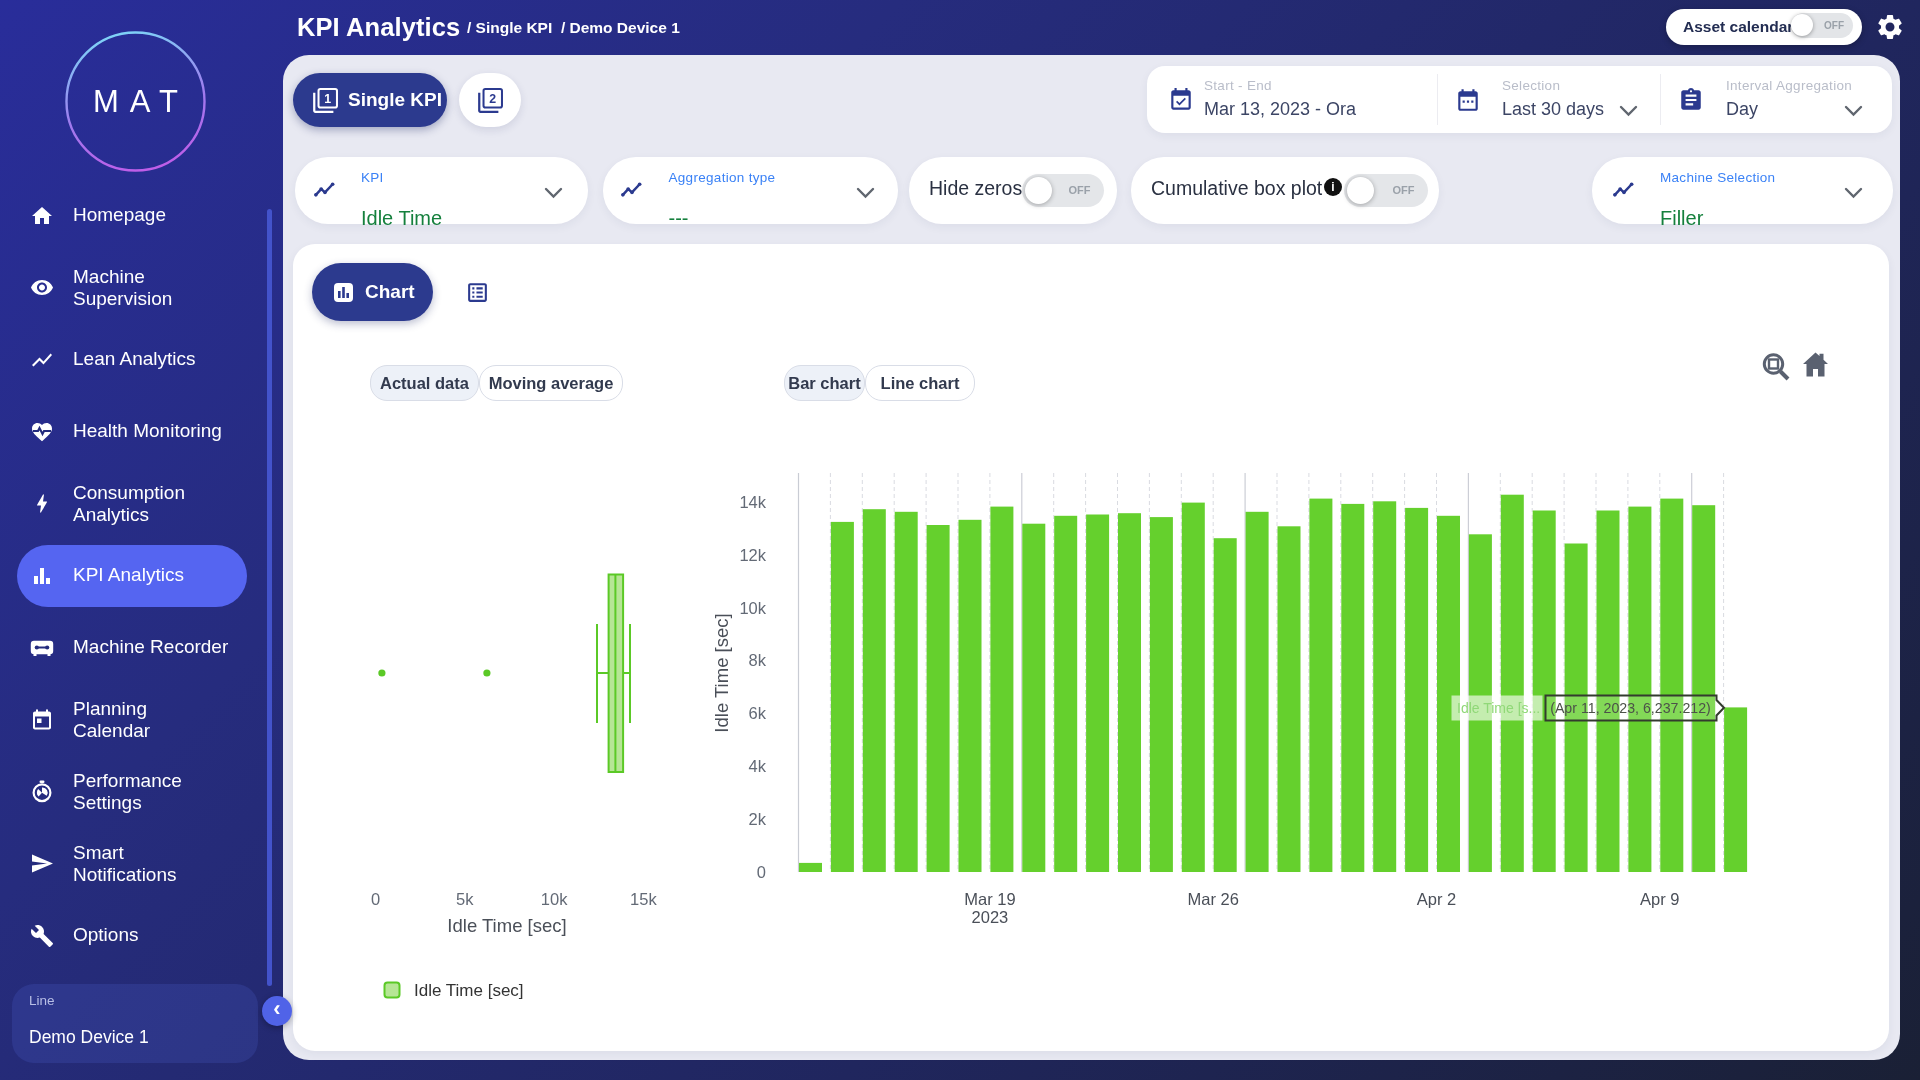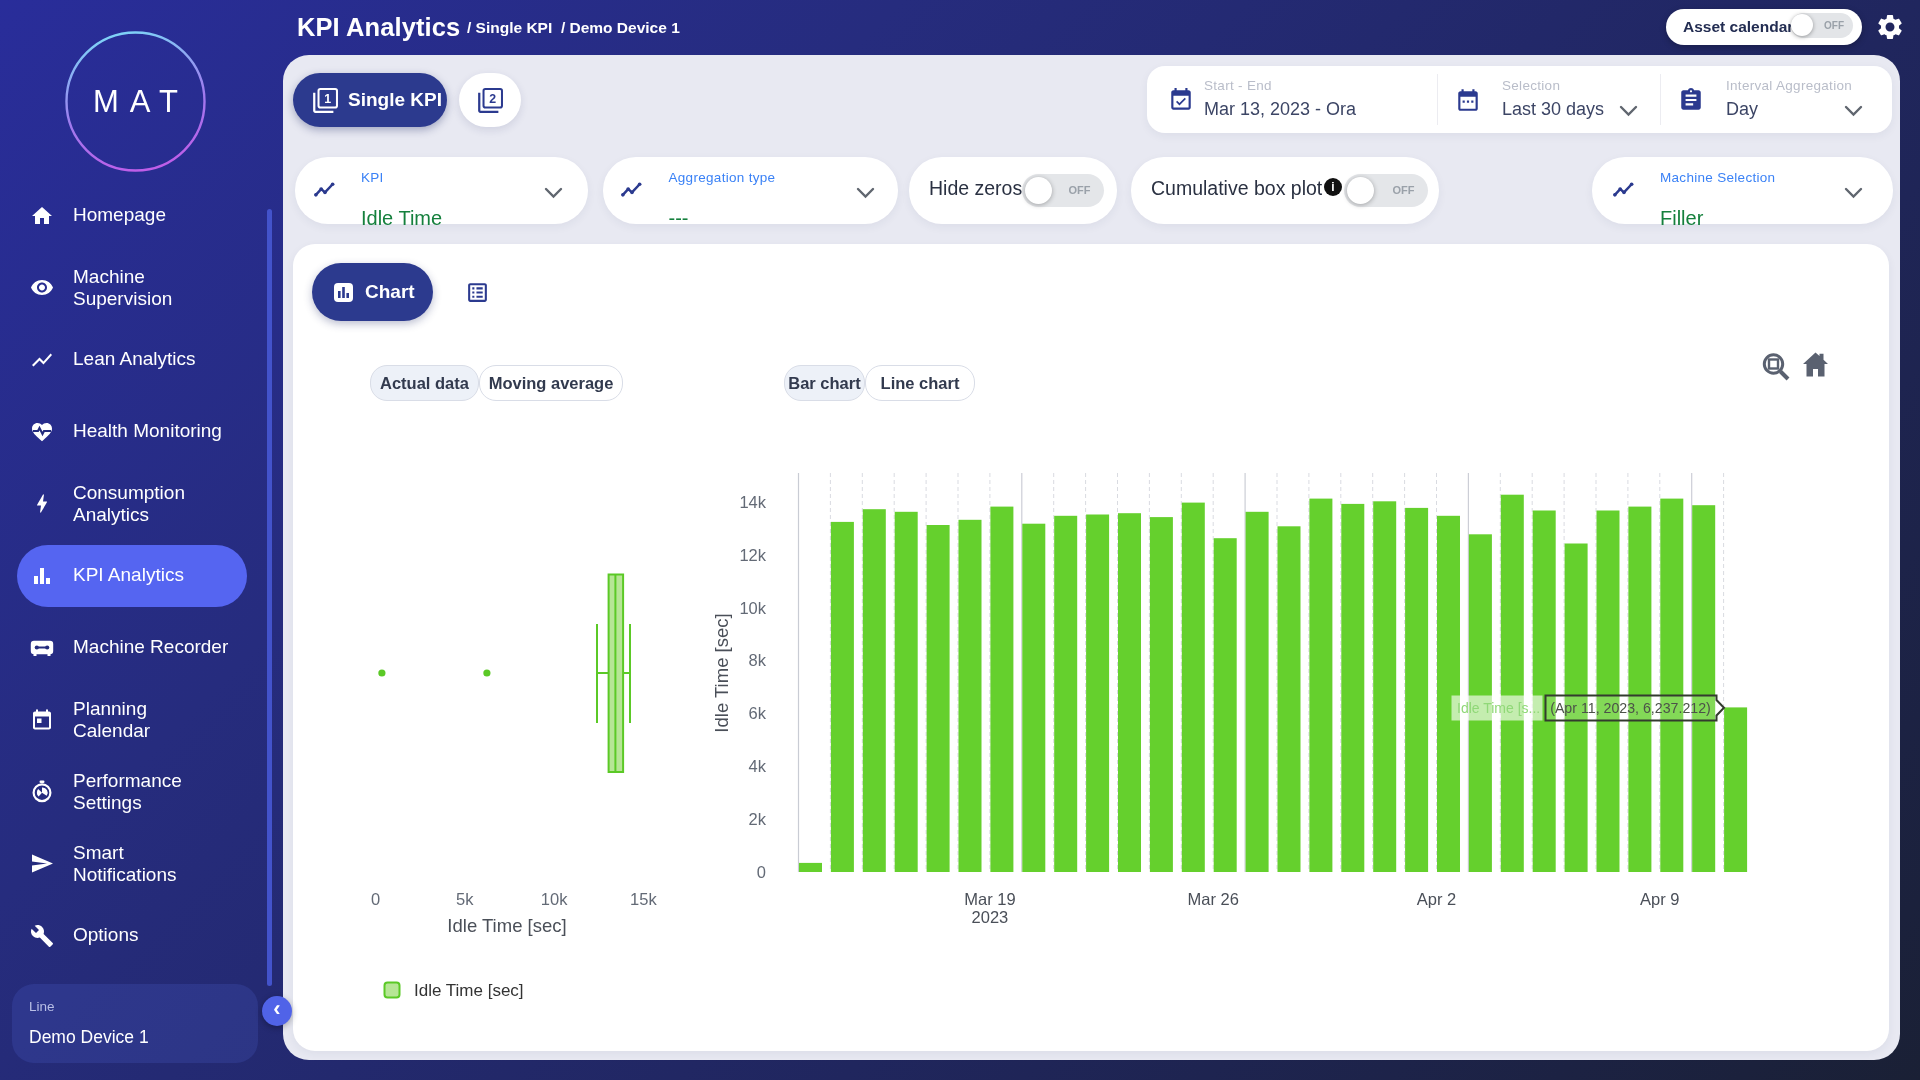--- a/index.html
+++ b/index.html
@@ -27,21 +27,21 @@
 .logo { position:absolute; left:65px; top:31px; }
 .mat { position:absolute; left:65px; top:84px; width:141px; text-align:center; color:#fff; font-size:31px;
   letter-spacing:11px; text-indent:11px; font-weight:400; }
 .navrow { position:absolute; left:30px; width:230px; transform:translateY(-50%); display:flex; align-items:center; }
 .navic { width:24px; height:24px; flex:0 0 24px; }
 .navic svg { width:24px; height:24px; display:block; }
 .navtx { margin-left:19px; color:#fff; font-size:19px; font-weight:400; line-height:22.5px; }
 .navact { position:absolute; left:17px; top:544.5px; width:230px; height:62px; border-radius:31px; background:#5565f1; }
 .sscroll { position:absolute; left:267px; top:209px; width:5px; height:777px; border-radius:3px; background:#4353cb; }
 .devcard { position:absolute; left:12px; top:984px; width:246px; height:79px; border-radius:22px; background:rgba(96,116,240,.16); }
-.devcard .l1 { position:absolute; left:17px; top:15px; font-size:13.5px; color:#b9bfe6; }
+.devcard .l1 { position:absolute; left:17px; top:9px; font-size:13.5px; color:#b9bfe6; }
 .devcard .l2 { position:absolute; left:17px; top:43px; font-size:17.5px; color:#fff; }
 .collapse { position:absolute; left:262px; top:996px; width:30px; height:30px; border-radius:50%; background:#5063e8;
   box-shadow:0 2px 6px rgba(0,0,0,.3); color:#fff; font-size:22px; font-weight:700; text-align:center; line-height:26px; }
 
 
 .btn-skpi { position:absolute; left:293px; top:73px; width:154px; height:54px; border-radius:27px; background:#2c3a8e;
   box-shadow:0 3px 8px rgba(30,40,100,.35); display:flex; align-items:center; }
 .btn-skpi svg { margin-left:19px; }
 .btn-skpi span { margin-left:9px; color:#fff; font-size:19px; font-weight:700; }
 .btn-mkpi { position:absolute; left:459px; top:73px; width:62px; height:54px; border-radius:27px; background:#fff;

